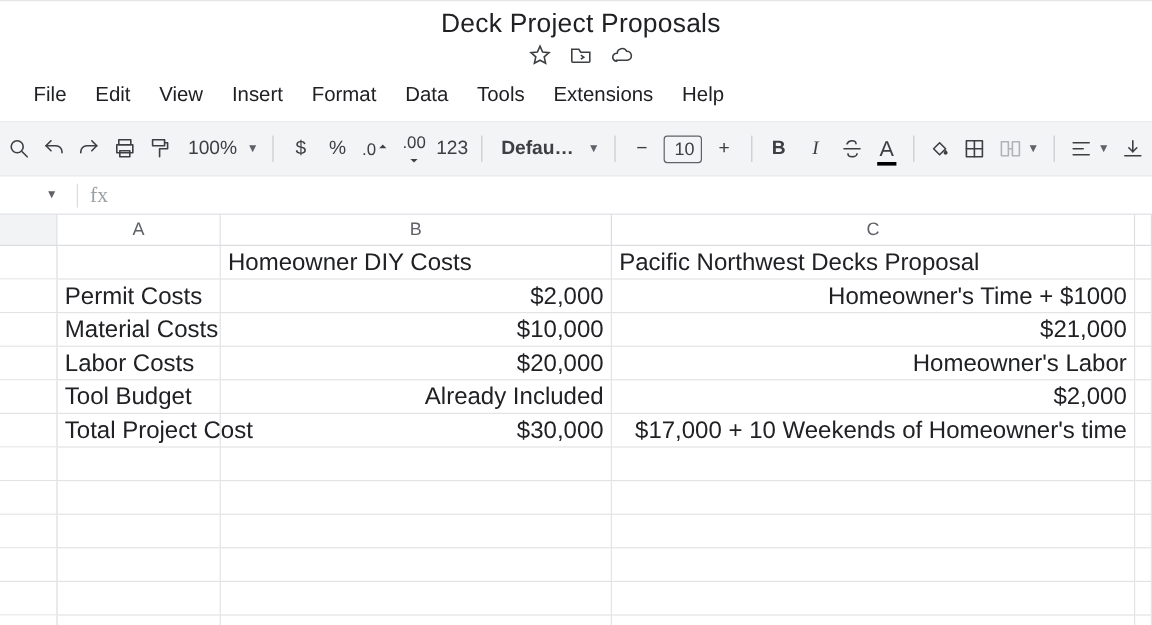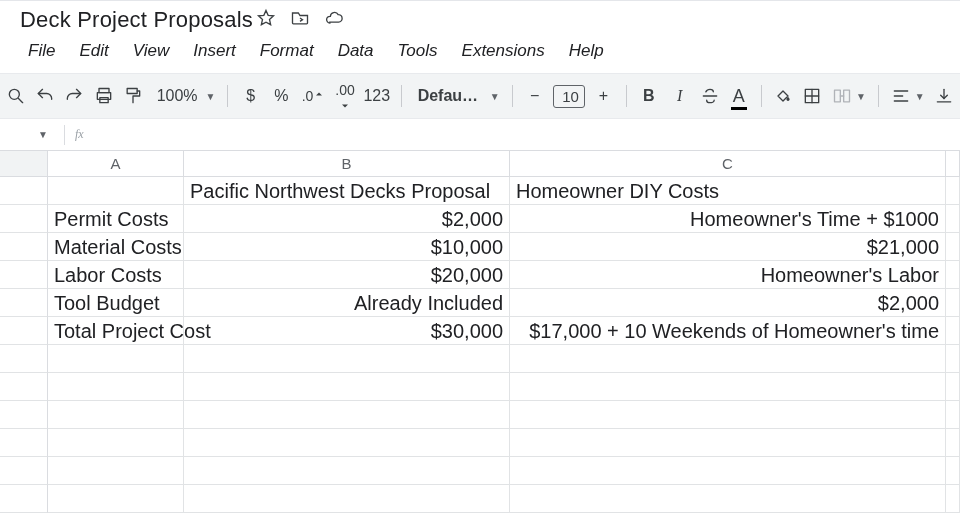--- a/index.html
+++ b/index.html
@@ -13,38 +13,38 @@
     height: 521px;
     overflow: hidden;
   }
   
   .title-row {
     display: flex;
     align-items: center;
     gap: 3px;
     padding: 6px 12px 2px 20px;
     border-top: 1px solid #e4e6ea;
+    flex-direction: column;
   }
   .doc-title {
     font-size: 22px;
     color: #202124;
     letter-spacing: .2px;
   }
   .title-icons {
     display: flex;
     gap: 14px;
     align-items: center;
   }
   .title-icons svg { width: 20px; height: 20px; stroke: #3c4043; fill: none; stroke-width: 1.6; }
   
   .menu-bar {
     display: flex;
     gap: 4px;
     padding: 2px 8px 8px 18px;
-    font-style: italic;
   }
   .menu-item {
     padding: 4px 10px;
     font-size: 17px;
     color: #202124;
     border-radius: 4px;
   }
   
   .toolbar-wrap {
     background: #f1f3f4e6;
@@ -111,21 +111,21 @@
     padding-left: 4px;
     gap: 10px;
     color:#5f6368;
   }
   .name-box {
     width: 50px;
     display:flex; justify-content:flex-end; align-items:center;
     padding-right: 6px;
   }
   .name-box .caret{ font-size:10px;}
-  .fx { font-style: italic; font-family: "Times New Roman", serif; font-size:12px; color:#9aa0a6;}
+  .fx { font-family: "Times New Roman", serif; font-size:18px; color:#9aa0a6;}
   .fb-sep{ width:1px; height:20px; background:#dadce0;}
   
   .sheet {
     display: grid;
     grid-template-columns: 48px 136px 326px 436px 14px;
     font-size: 19px;
   }
   .colhead, .rowhead, .corner {
     background:#fff;
     border: 1px solid #dadce0;
@@ -317,22 +317,22 @@
 
 <div class="sheet">
   <div class="corner"></div>
   <div class="colhead">A</div>
   <div class="colhead">B</div>
   <div class="colhead">C</div>
   <div class="colhead"></div>
 
   <div class="rownum blank">1</div>
   <div class="cell"></div>
+  <div class="cell">Homeowner DIY Costs</div>
   <div class="cell">Pacific Northwest Decks Proposal</div>
-  <div class="cell">Homeowner DIY Costs</div>
   <div class="cell"></div>
 
   <div class="rownum blank">2</div>
   <div class="cell">Permit Costs</div>
   <div class="cell right">$2,000</div>
   <div class="cell right">Homeowner's Time + $1000</div>
   <div class="cell"></div>
 
   <div class="rownum blank">3</div>
   <div class="cell">Material Costs</div>

